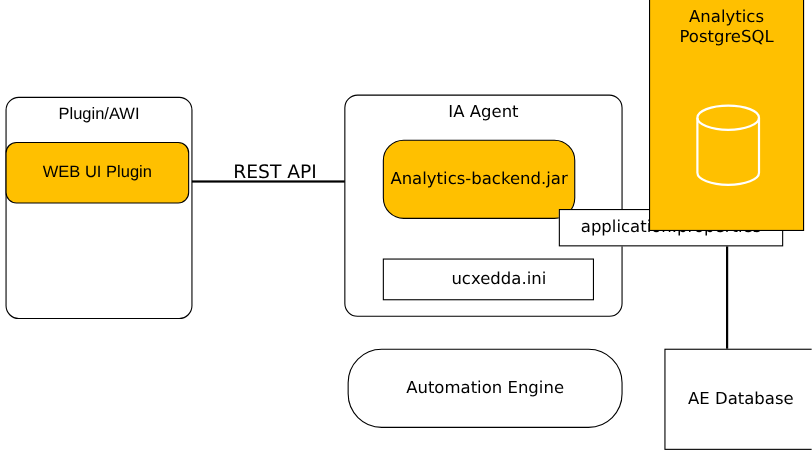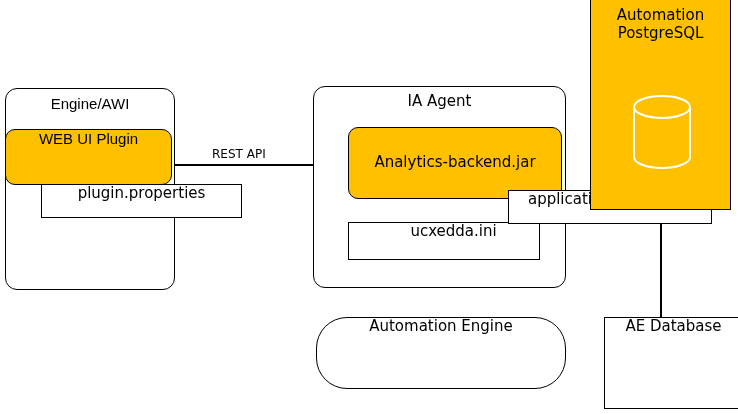--- a/index.html
+++ b/index.html
@@ -15,20 +15,21 @@
     overflow: hidden;
     font-family: "DejaVu Sans", sans-serif;
     color: #000000;
   }
   .box {
     position: absolute;
     box-sizing: border-box;
     border: 1.5px solid #000000;
     background: #ffffff;
     display: flex;
+    align-items: center;
     justify-content: center;
     text-align: center;
     line-height: 1.18;
   }
   .container-box {
     border-radius: 12px;
     align-items: flex-start;
     padding-top: 6px;
   }
   .orange {
@@ -39,21 +40,21 @@
     border-radius: 10px;
   }
   .line {
     position: absolute;
     background: #000000;
   }
   .line-h { height: 1.5px; }
   .line-v { width: 1.5px; }
   .label-free {
     position: absolute;
-    font-size: 12px;
+    font-size: 17px;
     color: #000000;
     white-space: nowrap;
   }
   .lbl {
     font-size: 15px;
   }
   .lbl-sans {
     font-family: "Liberation Sans", sans-serif;
   }
   .db-cyl {
@@ -75,49 +76,46 @@
 
   <div class="line line-v" style="left:437px; top:198px; height:40px;"></div>
 
   <div class="line line-h" style="left:520px; top:190px; width:40px;"></div>
 
   <div class="line line-v" style="left:660px; top:210px; height:14px;"></div>
 
   <div class="line line-v" style="left:660px; top:221px; height:98px;"></div>
 
   <div class="box container-box lbl lbl-sans" style="left:5px; top:88px; width:170px; height:202px;">
-    <span>Engine/AWI</span>
+    <span>Plugin/AWI</span>
   </div>
 
   <div class="box container-box lbl" style="left:313px; top:86px; width:253px; height:202px;">
     <span>IA Agent</span>
   </div>
 
   <div class="box orange rounded lbl lbl-sans" style="left:5px; top:129px; width:167px; height:56px;">
     <span>WEB UI Plugin</span>
   </div>
 
-  <div class="box lbl" style="left:41px; top:184px; width:201px; height:34px;">
-    <span>plugin.properties</span>
-  </div>
 
-  <div class="box orange rounded lbl" style="left:348px; top:127px; width:214px; height:72px; flex-direction:column;">
+  <div class="box orange rounded lbl" style="left:348px; top:127px; width:175px; height:72px; flex-direction:column;border-radius:19px;">
     <span class="stack">Analytics-backend.jar</span>
   </div>
 
-  <div class="box lbl" style="left:348px; top:222px; width:192px; height:38px;padding-left:19px;">
+  <div class="box lbl" style="left:348px; top:235px; width:192px; height:38px;padding-left:19px;">
     <span>ucxedda.ini</span>
   </div>
 
   <div class="box lbl" style="left:508px; top:190px; width:204px; height:34px;">
     <span>application.properties</span>
   </div>
 
   <div class="box orange lbl" style="left:590px; top:-2px; width:141px; height:212px; flex-direction:column; align-items:center; justify-content:flex-start; padding-top:8px;">
-    <span class="stack">Automation</span>
+    <span class="stack">Analytics</span>
     <span class="stack">PostgreSQL</span>
     <svg class="db-cyl" style="left:31px; top:94px;" width="80" height="82" viewBox="0 0 80 82">
       <ellipse cx="40" cy="14" rx="28" ry="11" fill="none" stroke="#FFFFFF" stroke-width="2"></ellipse>
       <path d="M12,14 L12,64 A28,11 0 0 0 68,64 L68,14" fill="none" stroke="#FFFFFF" stroke-width="2"></path>
     </svg>
   </div>
 
   <div class="box lbl" style="left:316px; top:317px; width:250px; height:72px;border-radius:31px;">
     <span>Automation Engine</span>
   </div>

